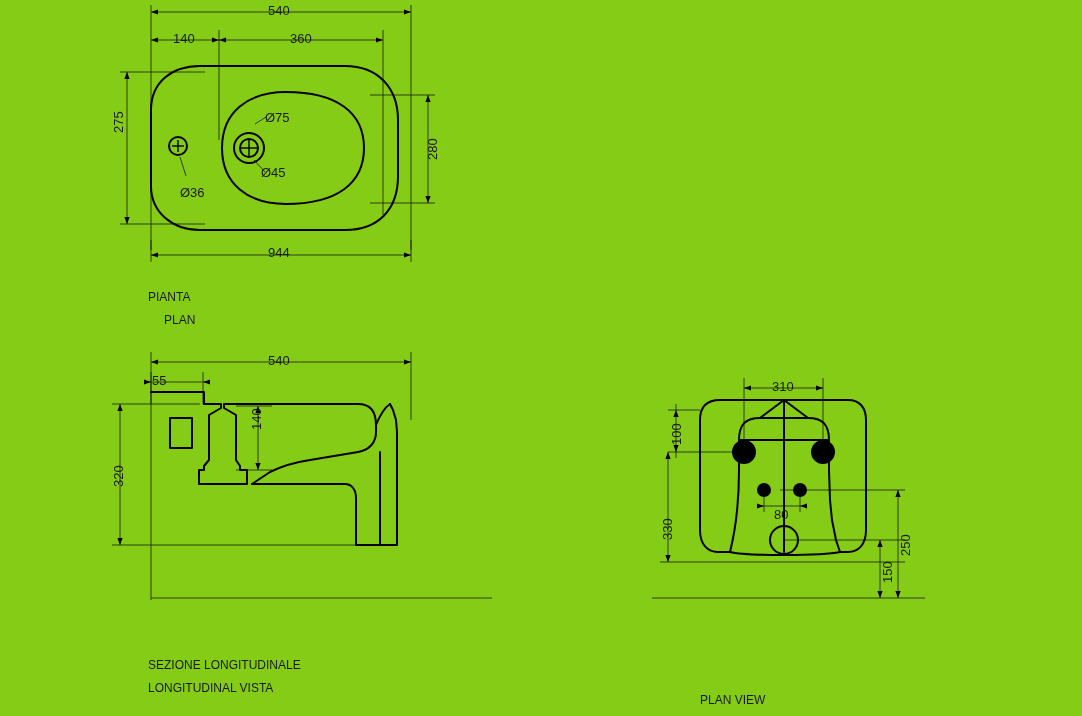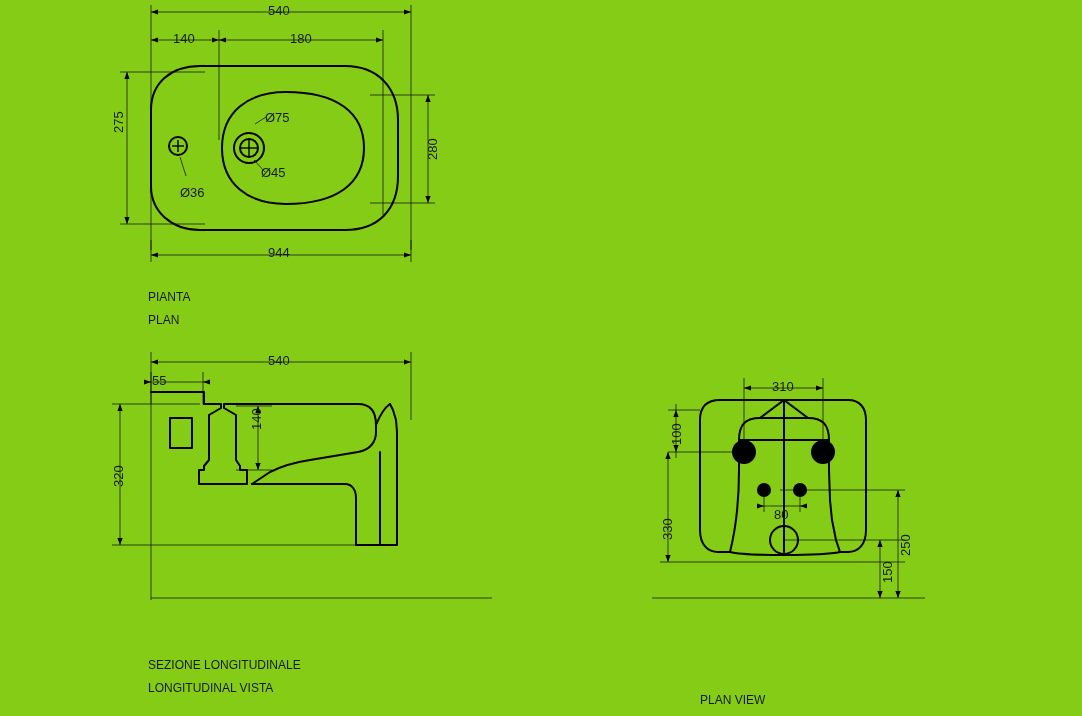--- a/index.html
+++ b/index.html
@@ -119,30 +119,30 @@
 
     <g class="thin">
       <line x1="255" y1="124" x2="266" y2="117"></line>
       <line x1="254" y1="160" x2="265" y2="172"></line>
       <line x1="180" y1="157" x2="186" y2="176"></line>
     </g>
   </svg>
 
   <div class="lbl" style="left:268px; top:4px;">540</div>
   <div class="lbl" style="left:173px; top:32px;">140</div>
-  <div class="lbl" style="left:290px; top:32px;">180</div>
+  <div class="lbl" style="left:290px; top:32px;">360</div>
   <div class="lbl" style="left:268px; top:246px;">944</div>
   <div class="lbl" style="left:112px; top:133px; transform:rotate(-90deg); transform-origin:left top;">275</div>
   <div class="lbl" style="left:426px; top:160px; transform:rotate(-90deg); transform-origin:left top;">280</div>
   <div class="lbl" style="left:265px; top:111px;">Ø75</div>
   <div class="lbl" style="left:261px; top:166px;">Ø45</div>
   <div class="lbl" style="left:180px; top:186px;">Ø36</div>
 
   <div class="caption" style="left:148px; top:289px;">PIANTA</div>
-  <div class="caption" style="left:148px; top:312px;">PLAN</div>
+  <div class="caption" style="left:164px; top:312px;">PLAN</div>
 
   <svg width="1082" height="716">
     <g class="thin">
 
       <line x1="151" y1="352" x2="151" y2="600"></line>
       <line x1="411" y1="352" x2="411" y2="420"></line>
       <line x1="203" y1="372" x2="203" y2="404"></line>
       <line x1="151" y1="372" x2="151" y2="404"></line>
 
       <line x1="236" y1="406" x2="272" y2="406"></line>

